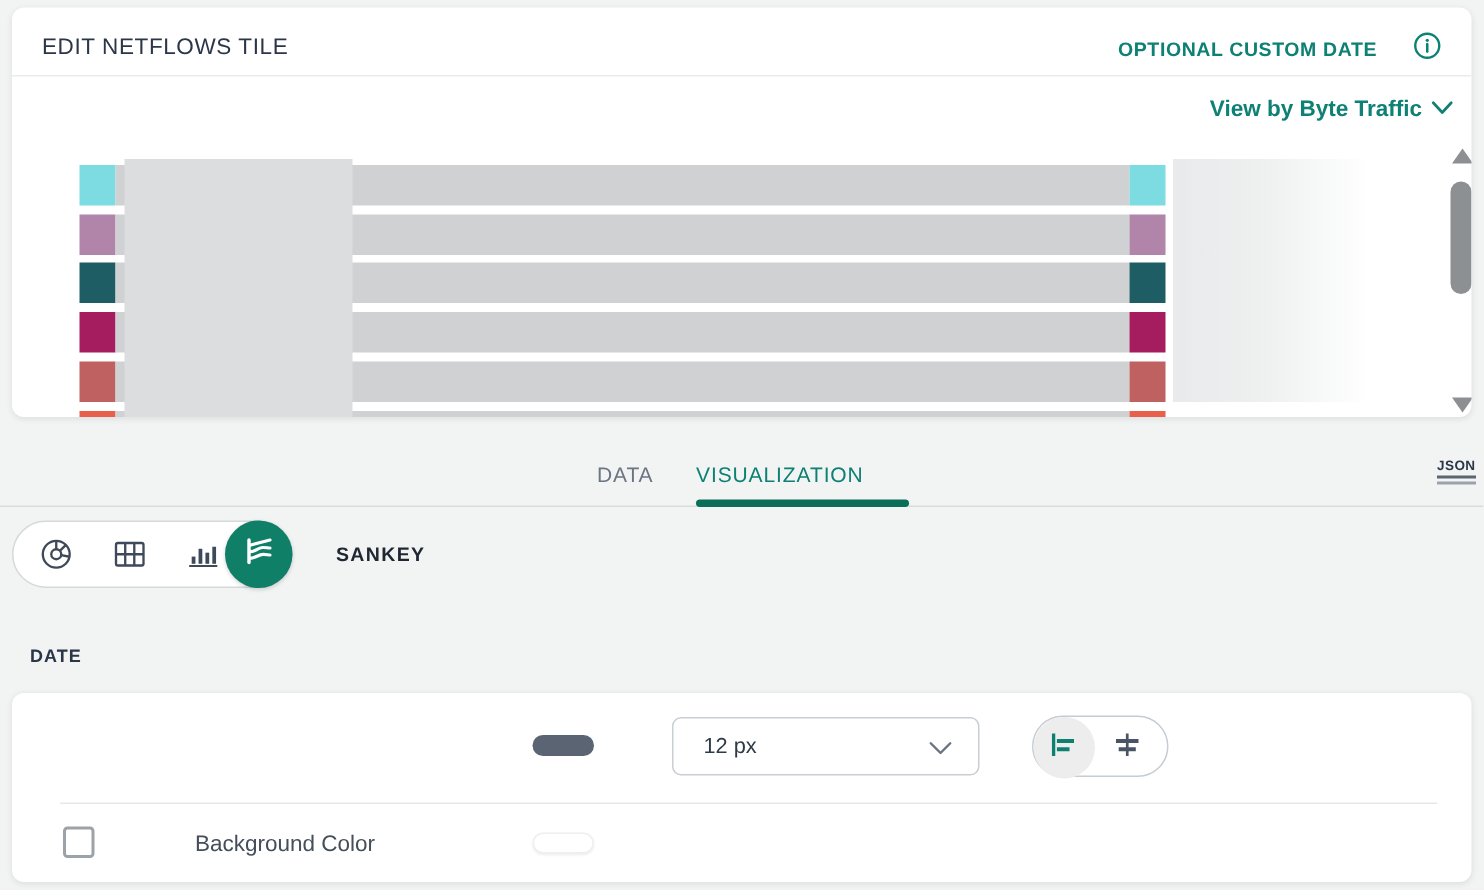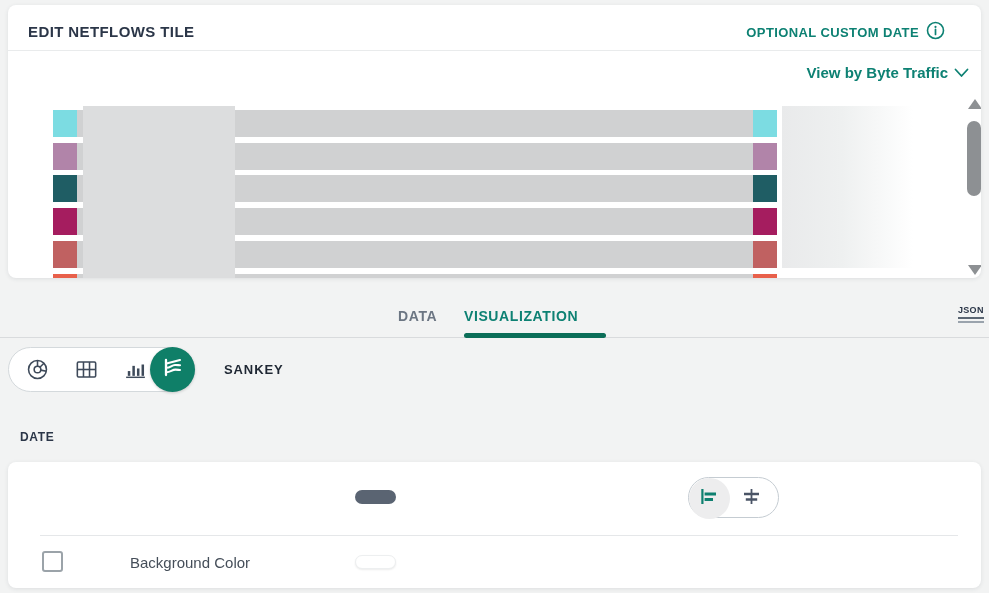--- a/index.html
+++ b/index.html
@@ -4,22 +4,22 @@
 <style>
   * { margin:0; padding:0; box-sizing:border-box; }
   html,body { width:989px; height:593px; }
   body { font-family:"Liberation Sans", sans-serif; background:#f2f3f3; position:relative; overflow:hidden; }
   #app { position:absolute; inset:0; }
 
   .card { position:absolute; background:#fff; border-radius:8px; box-shadow:0 1px 4px rgba(40,50,60,.10); }
 
   
   #top-card { left:8px; top:5px; width:973px; height:273px; overflow:hidden; }
-  .dlg-title { position:absolute; left:20px; top:18px; font-size:15px; font-weight:700; color:var(--navy,#2b3648); letter-spacing:.4px; }
-  .custom-date { position:absolute; right:36px; top:16px; display:flex; align-items:center; gap:7px; cursor:pointer;justify-content:center; }
+  .dlg-title { position:absolute; left:20px; top:18px; font-size:15px; font-weight:400; color:var(--navy,#2b3648); letter-spacing:.4px; }
+  .custom-date { position:absolute; right:20px; top:16px; display:flex; align-items:center; gap:24px; cursor:pointer;justify-content:center; }
   .custom-date span { font-size:13px; font-weight:700; color:var(--accent-teal,#0d8173); letter-spacing:.4px; }
   .dlg-divider { position:absolute; left:0; top:45px; width:100%; height:1px; background:#e9ebec; }
   .view-by { position:absolute; right:12px; top:59px; display:flex; align-items:center; gap:6px; cursor:pointer; }
   .view-by span { font-size:15px; font-weight:700; color:var(--accent-teal,#0d8173); }
 
   
   #preview { position:absolute; left:0; top:84px; width:100%; height:189px; }
   .sk-row { position:absolute; left:45px; width:724px; height:27px; display:flex; }
   .sk-node { width:24px; height:27px; flex:0 0 24px; }
   .sk-link { flex:1 1 auto; background:var(--link-gray,#d0d1d2); }
@@ -31,21 +31,21 @@
   #preview .overlay-right { top:17px; height:162px; }
 
   .scrollbar { position:absolute; left:958px; top:8px; width:18px; height:180px; }
   .sb-up { position:absolute; left:2px; top:2px; width:0; height:0;
            border-left:7px solid transparent; border-right:7px solid transparent; border-bottom:10px solid #8d9093; cursor:pointer; }
   .sb-thumb { position:absolute; left:1px; top:24px; width:14px; height:75px; border-radius:7px; background:#8d9093; cursor:grab; }
   .sb-down { position:absolute; left:2px; bottom:2px; width:0; height:0;
              border-left:7px solid transparent; border-right:7px solid transparent; border-top:10px solid #8d9093; cursor:pointer; }
 
   
-  .tab { position:absolute; top:308px; font-size:14px; font-weight:700; letter-spacing:.6px; cursor:pointer; }
+  .tab { position:absolute; top:308px; font-size:14px; font-weight:400; letter-spacing:.6px; cursor:pointer; }
   #tab-data { left:398px; color:#6c7683; }
   #tab-visualization { left:464px; width:142px; text-align:left; color:var(--accent-teal,#0d8173); }
   .tabs-divider { position:absolute; left:0; top:337px; width:989px; height:1px; background:#d9dbdd; }
   .tab-underline { position:absolute; left:464px; top:333px; width:142px; height:5px; border-radius:3px;
                    background:var(--accent-dark-teal,#0b6e58); }
   .json-btn { position:absolute; left:958px; top:305px; width:26px; cursor:pointer; text-align:left; }
   .json-btn .json-txt { font-size:9px; font-weight:700; color:var(--navy,#2b3648); letter-spacing:.3px; line-height:10px; }
   .json-btn .json-line1 { margin-top:2px; height:2px; background:#5b6673; }
   .json-btn .json-line2 { margin-top:2px; height:2px; background:#9aa3ad; }
 
@@ -204,20 +204,26 @@
       </svg>
     </span>
   </div>
   <div class="type-label">SANKEY</div>
 
   <div class="section-label">DATE</div>
 
   <div id="panel-card" class="card">
     <div class="dark-pill"></div>
 
+    <div class="size-select">
+      <span class="val">12 px</span>
+      <svg width="16" height="10" viewBox="0 0 16 10">
+        <polyline points="1.5,1.5 8,8 14.5,1.5" fill="none" stroke="#6a7482" stroke-width="1.6" stroke-linecap="round" stroke-linejoin="round"></polyline>
+      </svg>
+    </div>
 
     <div class="align-pill">
       <div class="align-left-btn">
         <span>
           <svg width="19" height="17" viewBox="0 0 19 17">
             <line x1="2.4" y1="1" x2="2.4" y2="16" stroke="#0e8070" stroke-width="2.2"></line>
             <line x1="4.6" y1="6" x2="16" y2="6" stroke="#0e8070" stroke-width="2.8"></line>
             <line x1="4.6" y1="11.5" x2="13" y2="11.5" stroke="#0e8070" stroke-width="2.8"></line>
           </svg>
         </span>

